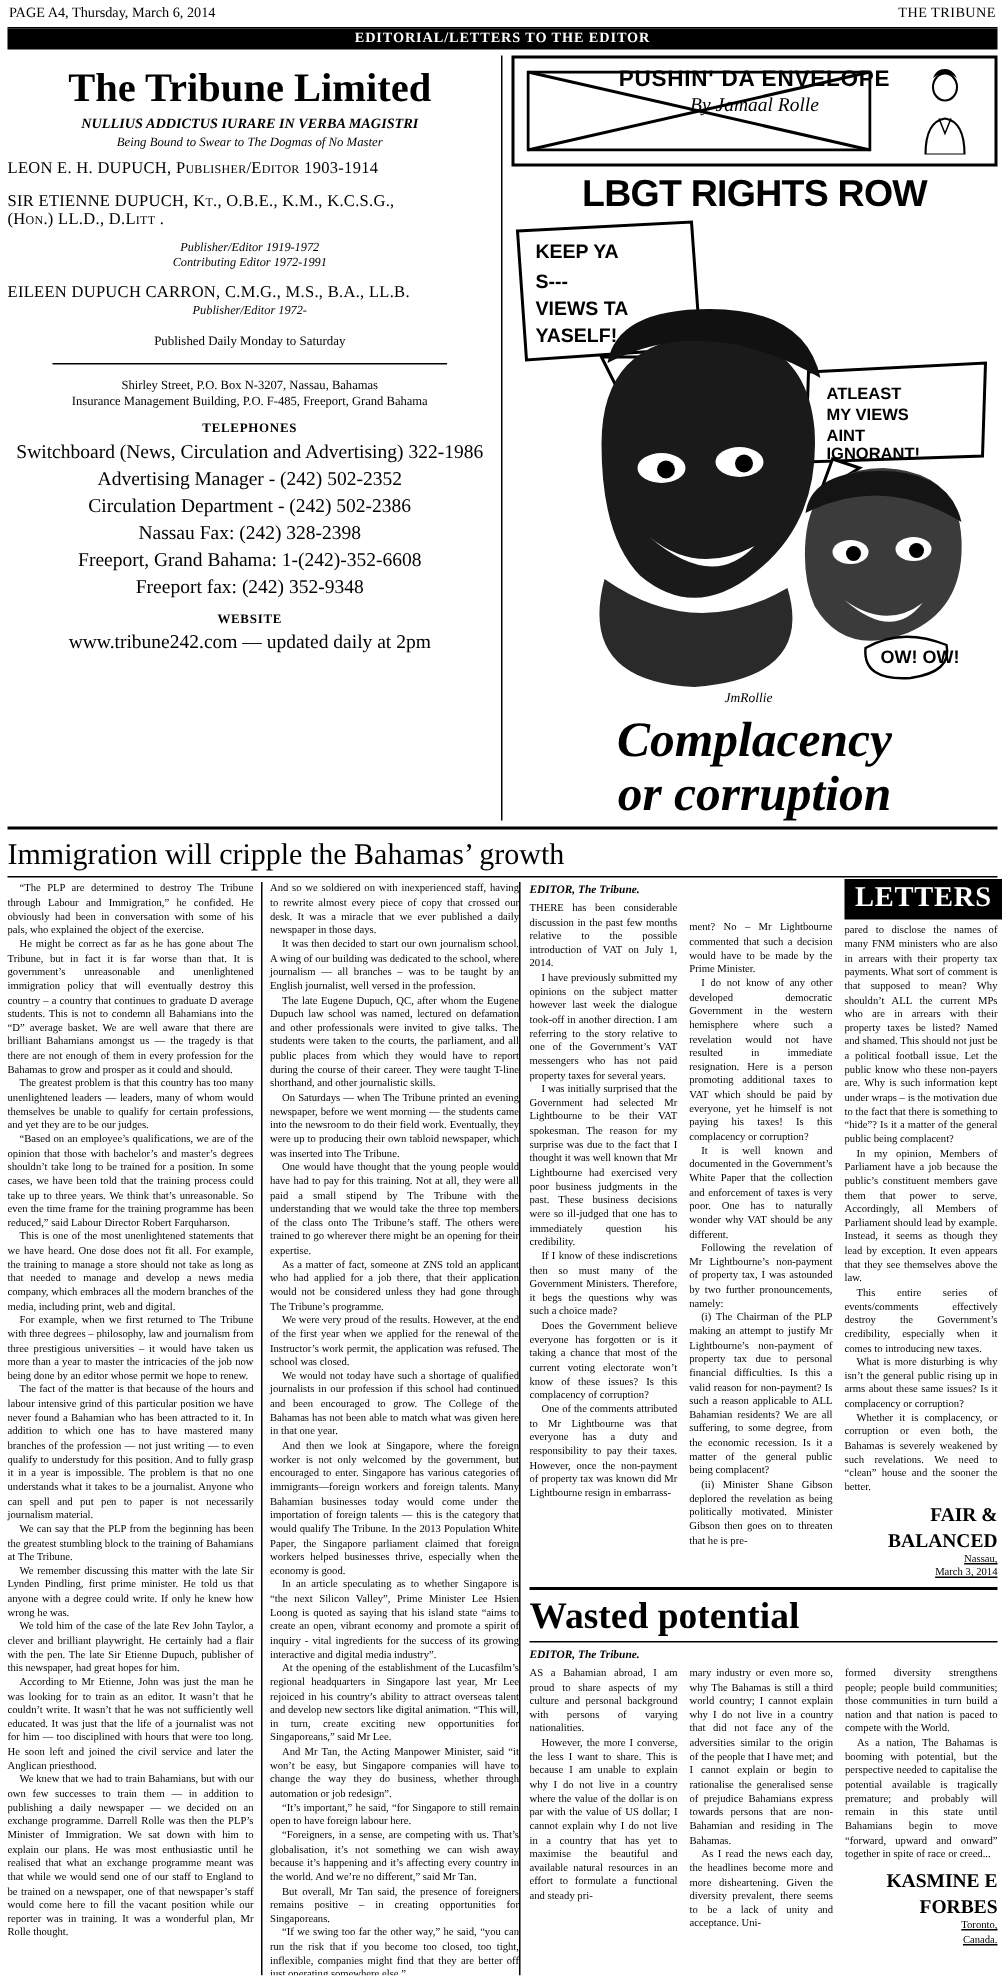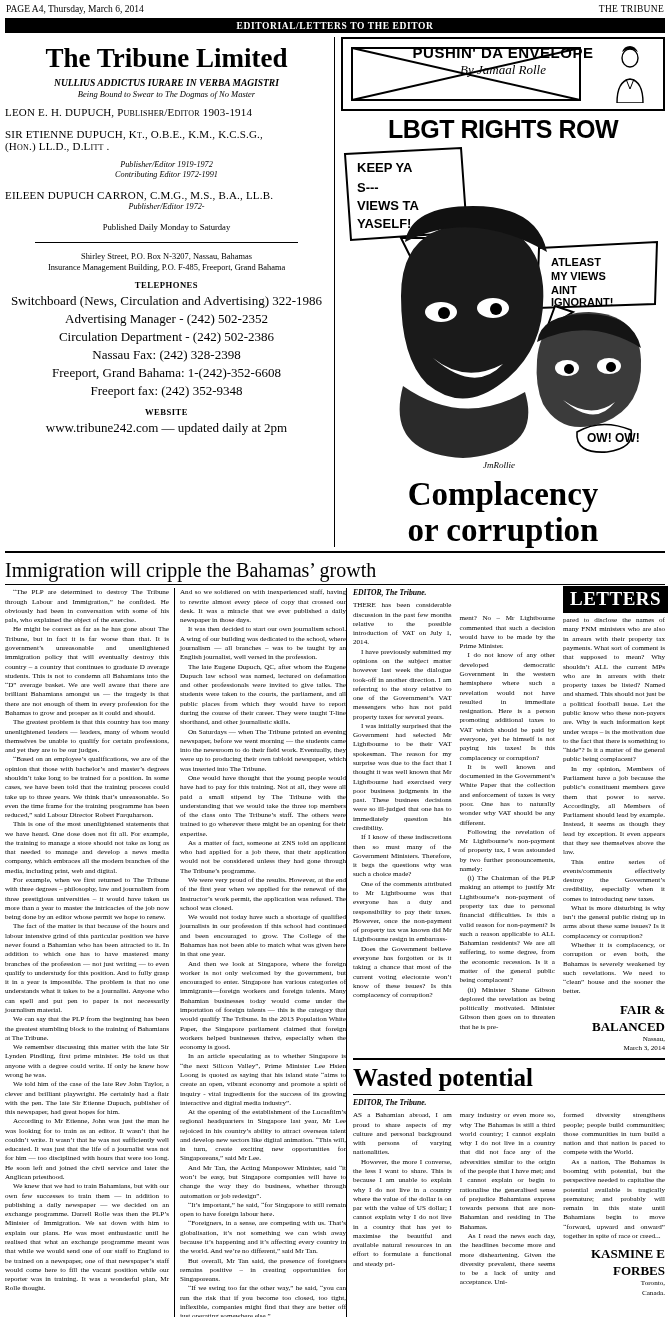--- a/index.html
+++ b/index.html
@@ -43,21 +43,21 @@
     font-family:"Liberation Sans",sans-serif;font-weight:bold;font-size:15px;letter-spacing:.5px;}
   .cart-box .t2{position:absolute;top:23px;left:0;right:0;text-align:center;
     font-family:"Liberation Serif",serif;font-style:italic;font-size:13px;}
   .cart-x{position:absolute;left:8px;top:8px;width:230px;height:54px;}
   .cart-man{position:absolute;right:10px;top:6px;width:46px;height:58px;}
   .lbgt{font-family:"Liberation Sans",sans-serif;font-weight:bold;font-size:25px;
     text-align:center;letter-spacing:-.5px;margin:2px 0 2px 0;}
   .toon{position:relative;height:330px;overflow:hidden;}
   .toon svg{position:absolute;top:0;left:0;}
   .complacency{font-family:"Liberation Serif",serif;font-weight:bold;font-size:33px;
-    text-align:center;line-height:1.02;margin-top:2px;}
+    text-align:center;line-height:1.02;margin-top:2px;font-style:italic;}
 
   
   .ed-head{font-family:"Liberation Serif",serif;font-size:20px;font-weight:normal;
     margin:6px 5px 2px 5px;}
   .hr2{border-top:1px solid #000;margin:0 5px;}
   .hrthick{border-top:2px solid #000;margin:2px 5px;}
 
   
   .cols{display:flex;margin:3px 5px 0 5px;}
   .col{font-size:7.1px;line-height:1.31;text-align:justify;
@@ -66,21 +66,21 @@
   .col p.first{text-indent:0;}
   .col p + p{margin-top:0;}
   .vline{border-right:1px solid #000;}
 
   
   .letters-badge{display:inline-block;background:#000;color:#fff;font-weight:bold;
     font-family:"Liberation Serif",serif;font-size:19px;padding:1px 7px;letter-spacing:.5px;}
   .editor-line{font-size:7.6px;font-weight:bold;font-style:italic;margin-bottom:3px;}
   .wasted{font-family:"Liberation Serif",serif;font-weight:bold;font-size:25px;margin:4px 0 2px 0;}
   .fairbal{font-size:13px;font-weight:bold;text-align:right;}
-  .smallnote{font-size:7.1px;text-align:right;}
+  .smallnote{font-size:7.1px;text-align:right;text-decoration:underline;}
 </style>
 </head>
 <body>
 
 <div class="page">
 
   <div class="topbar">
     <div class="left">PAGE A4, Thursday, March 6, 2014</div>
     <div class="right">THE TRIBUNE</div>
   </div>
@@ -232,22 +232,22 @@
 
     <div style="width:319px;padding-left:6px;box-sizing:border-box;border-left:1px solid #000;">
 
       <div style="display:flex;">
         <div class="col" style="width:103px;padding-right:4px">
           <div class="editor-line">EDITOR, The Tribune.</div>
           <p class="first">THERE has been considerable discussion in the past few months relative to the possible introduction of VAT on July 1, 2014.</p>
           <p>I have previously submitted my opinions on the subject matter however last week the dialogue took-off in another direction. I am referring to the story relative to one of the Government’s VAT messengers who has not paid property taxes for several years.</p>
           <p>I was initially surprised that the Government had selected Mr Lightbourne to be their VAT spokesman. The reason for my surprise was due to the fact that I thought it was well known that Mr Lightbourne had exercised very poor business judgments in the past. These business decisions were so ill-judged that one has to immediately question his credibility.</p>
           <p>If I know of these indiscretions then so must many of the Government Ministers. Therefore, it begs the questions why was such a choice made?</p>
+          <p>Does the Government believe everyone has forgotten or is it taking a chance that most of the current voting electorate won’t know of these issues? Is this complacency of corruption?</p>
           <p>One of the comments attributed to Mr Lightbourne was that everyone has a duty and responsibility to pay their taxes. However, once the non-payment of property tax was known did Mr Lightbourne resign in embarrass-</p>
-          <p>Does the Government believe everyone has forgotten or is it taking a chance that most of the current voting electorate won’t know of these issues? Is this complacency of corruption?</p>
         </div>
         <div class="col" style="width:104px;padding:0 4px">
           <div style="height:26px"></div>
           <p class="first">ment? No – Mr Lightbourne commented that such a decision would have to be made by the Prime Minister.</p>
           <p>I do not know of any other developed democratic Government in the western hemisphere where such a revelation would not have resulted in immediate resignation. Here is a person promoting additional taxes to VAT which should be paid by everyone, yet he himself is not paying his taxes! Is this complacency or corruption?</p>
           <p>It is well known and documented in the Government’s White Paper that the collection and enforcement of taxes is very poor. One has to naturally wonder why VAT should be any different.</p>
           <p>Following the revelation of Mr Lightbourne’s non-payment of property tax, I was astounded by two further pronouncements, namely:</p>
           <p>(i) The Chairman of the PLP making an attempt to justify Mr Lightbourne’s non-payment of property tax due to personal financial difficulties. Is this a valid reason for non-payment? Is such a reason applicable to ALL Bahamian residents? We are all suffering, to some degree, from the economic recession. Is it a matter of the general public being complacent?</p>
           <p>(ii) Minister Shane Gibson deplored the revelation as being politically motivated. Minister Gibson then goes on to threaten that he is pre-</p>
         </div>

